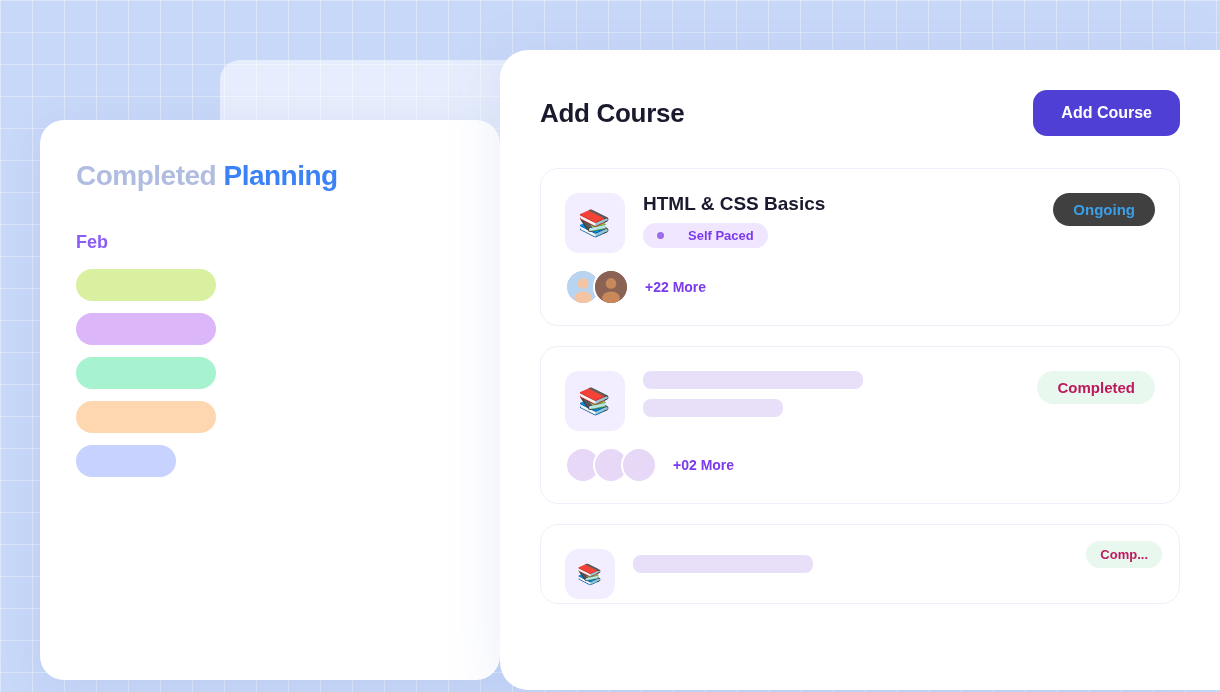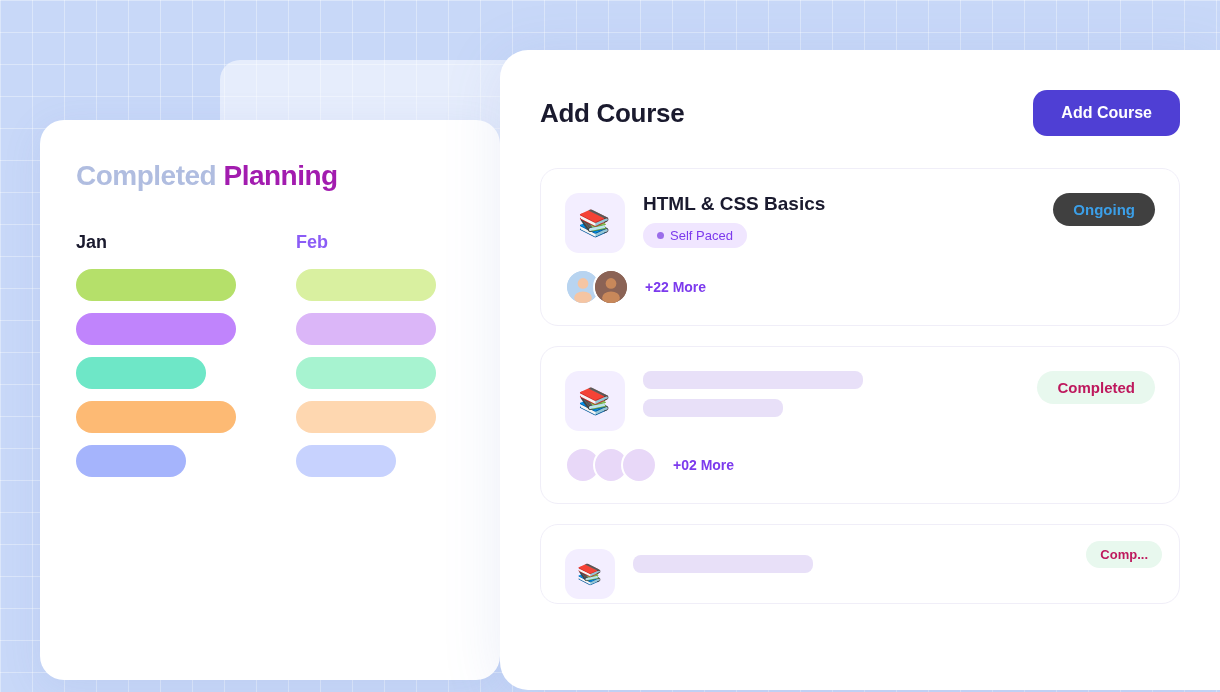--- a/index.html
+++ b/index.html
@@ -195,25 +195,25 @@
       background: #e8e0f8;
       margin-bottom: 10px;
     }
 
     .course-name-placeholder.long { width: 220px; }
     .course-name-placeholder.short { width: 140px; }
 
     .badge {
       display: inline-flex;
       align-items: center;
-      gap: 6px;
+      gap: 24px;
       padding: 5px 14px;
       border-radius: 20px;
       font-size: 13px;
-      font-weight: 400;
+      font-weight: 700;
     }
 
     .badge-self-paced {
       background: #f0e6ff;
       color: #7c3aed;
     }
 
     .badge-dot {
       width: 7px;
       height: 7px;
@@ -300,31 +300,23 @@
   </style>
 </head>
 <body>
 
 <div class="bg-grid"></div>
 
 <div class="ghost-card"></div>
 
 <div class="workforce-card">
   <div class="workforce-title">
-    <span>Completed </span><span style="color:#a21caf;margin-top:44px;">Planning</span>
+    <span>Completed </span><span style="color:#3b82f6;margin-top:44px;">Planning</span>
   </div>
   <div class="months-row">
-    <div class="month-col">
-      <div class="month-label">Jan</div>
-      <div class="bar bar-jan-1"></div>
-      <div class="bar bar-jan-2"></div>
-      <div class="bar bar-jan-3"></div>
-      <div class="bar bar-jan-4"></div>
-      <div class="bar bar-jan-5"></div>
-    </div>
     <div class="month-col">
       <div class="month-label feb">Feb</div>
       <div class="bar bar-feb-1"></div>
       <div class="bar bar-feb-2"></div>
       <div class="bar bar-feb-3"></div>
       <div class="bar bar-feb-4"></div>
       <div class="bar bar-feb-5"></div>
     </div>
   </div>
 </div>

